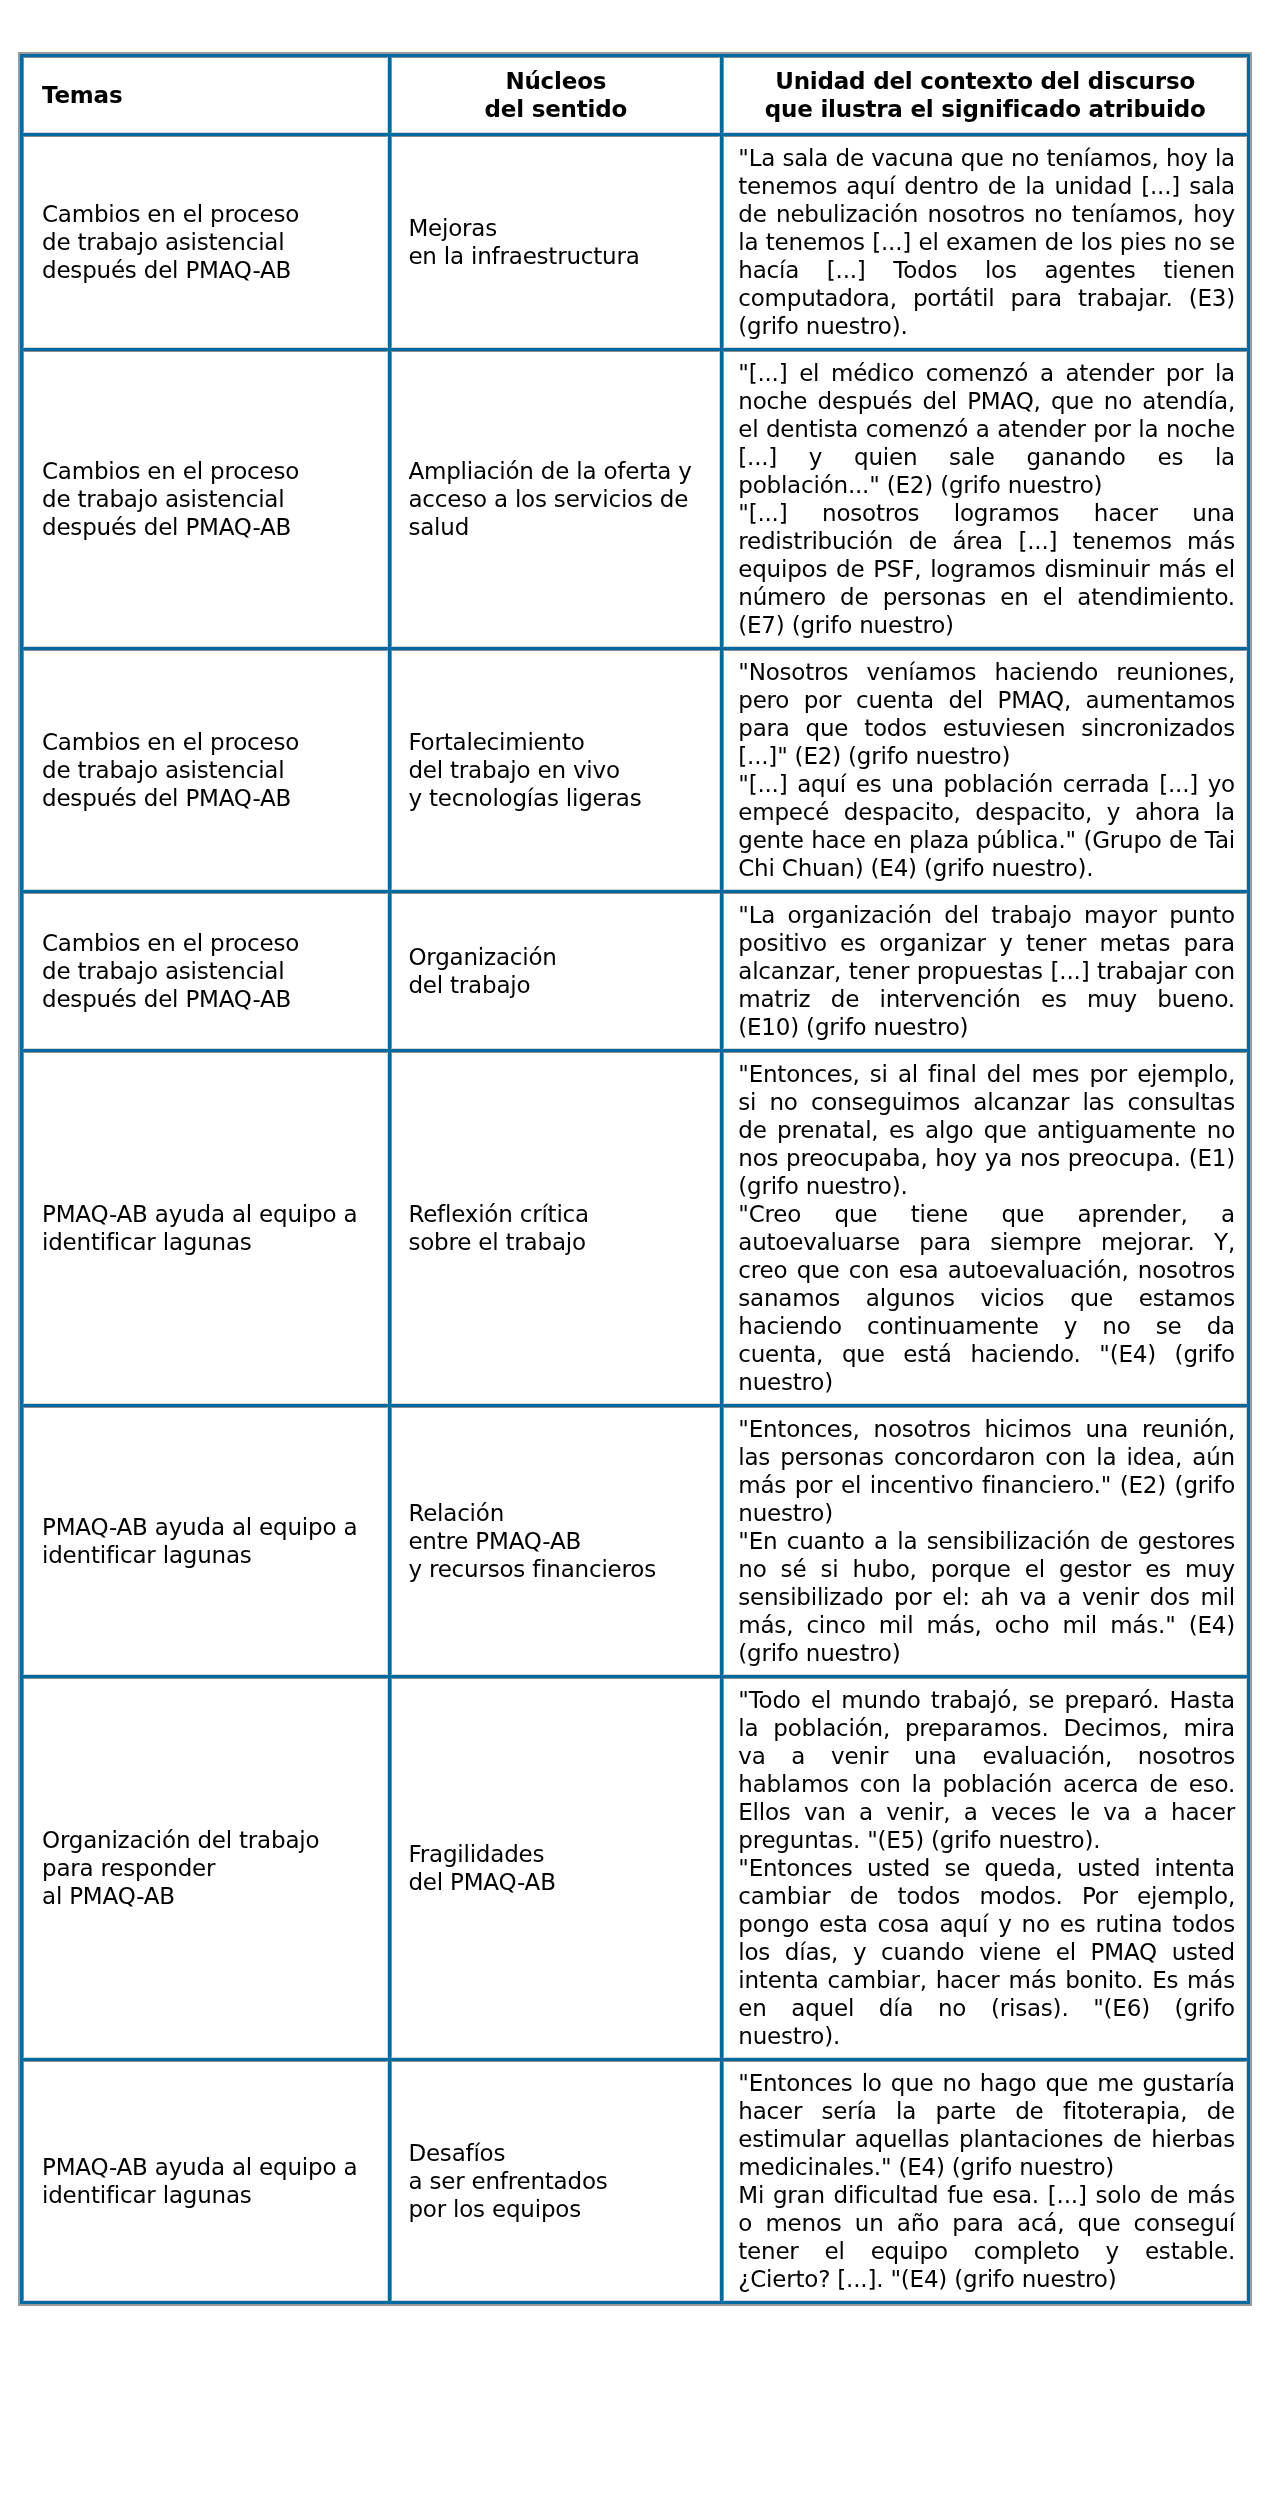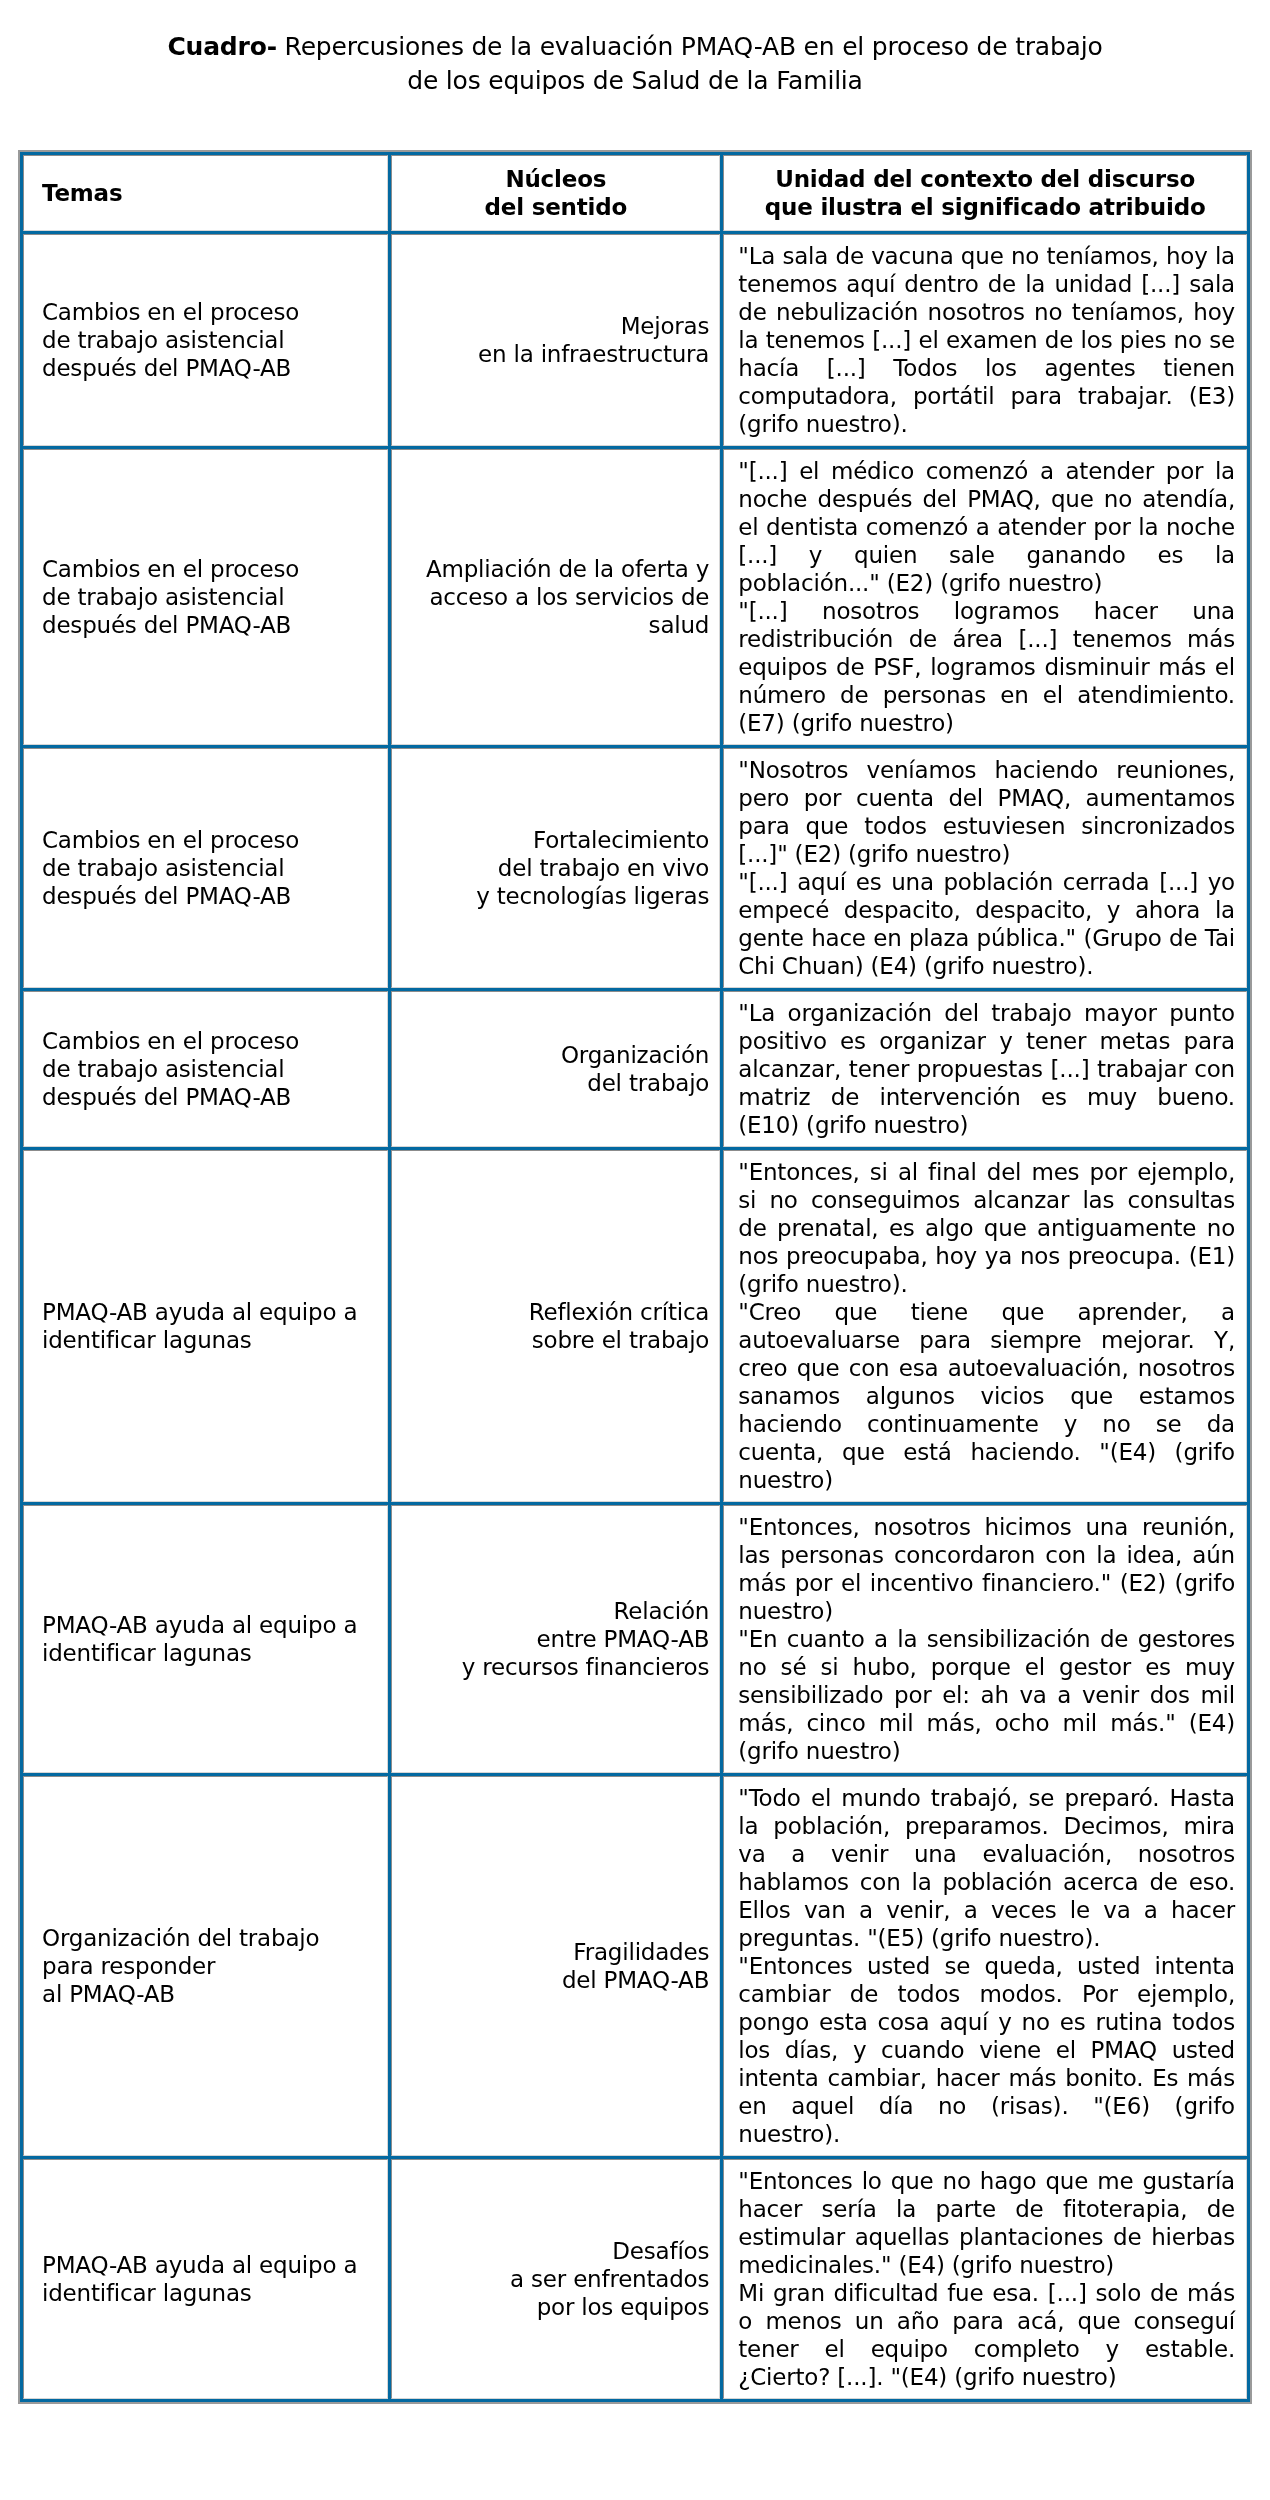--- a/index.html
+++ b/index.html
@@ -60,41 +60,37 @@
   td.cell-tema {
     vertical-align: middle;
     padding: 10px 26px 10px 18px;
     white-space: pre-line;
     text-align: left;
   }
   td.cell-nucleo {
     vertical-align: middle;
     padding: 10px 10px 10px 16px;
     white-space: pre-line;
-    text-align: right;
+    text-align: left;
     margin-left: 40px;
   }
   td.cell-unidad {
     vertical-align: top;
     padding: 7px 11px 7px 14px;
   }
   td.cell-unidad p.quote {
     margin: 0;
     text-align: justify;
   }
 </style>
 </head>
 <body>
 
 <div class="page">
 
-  <div class="caption">
-    <span class="prefix">Cuadro-</span><span> Repercusiones de la evaluación PMAQ-AB en el proceso de trabajo</span><br>
-    <span>de los equipos de Salud de la Familia</span>
-  </div>
 
   <table class="cuadro">
     <colgroup>
       <col class="c-temas">
       <col class="c-nucleo">
       <col class="c-unidad">
     </colgroup>
     <thead>
       <tr>
         <th class="h-temas">Temas</th>

